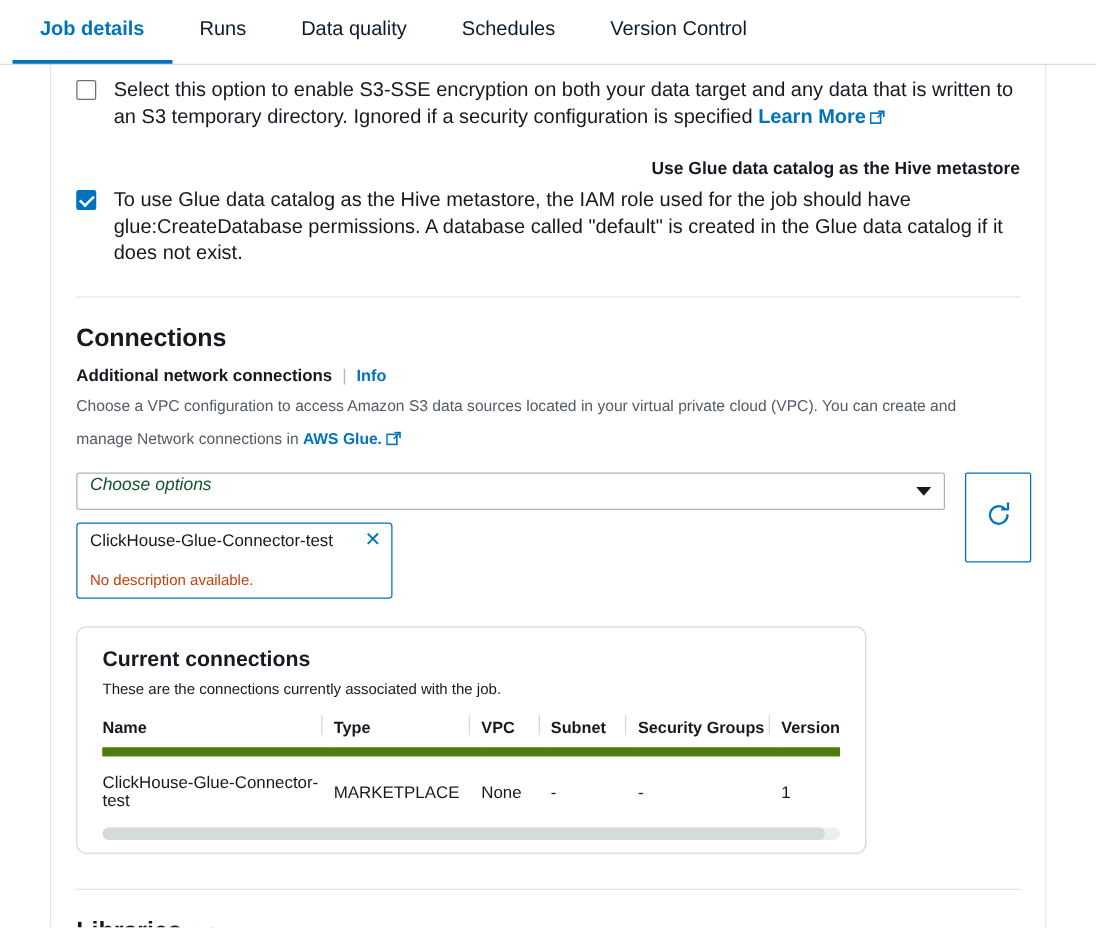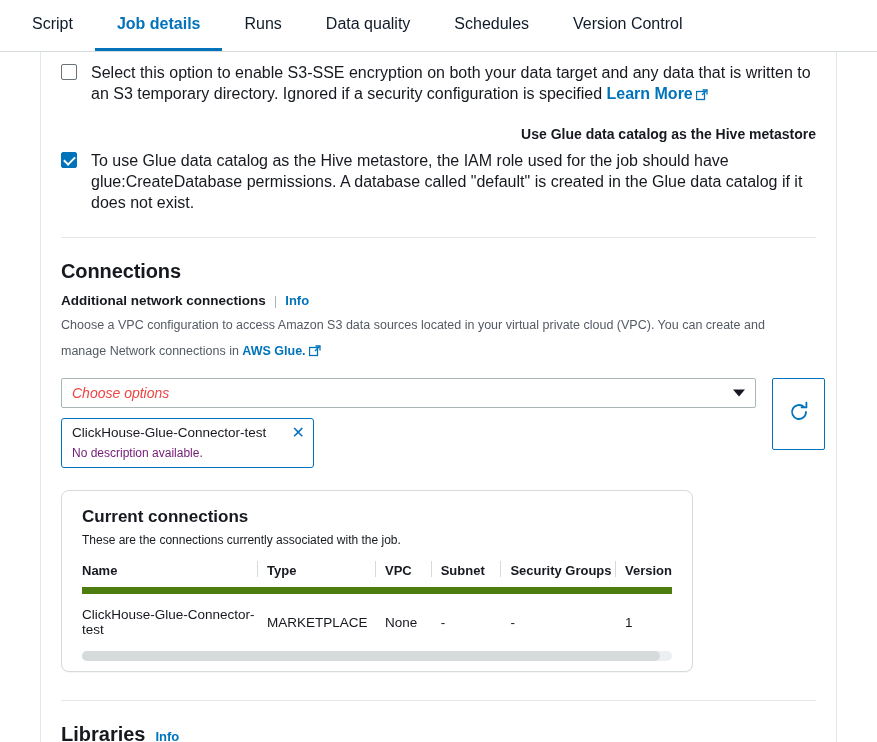--- a/index.html
+++ b/index.html
@@ -133,24 +133,24 @@
 
   
   .select-row { display: flex; align-items: flex-start; gap: 16px; margin-top: 12px; }
   .select {
     width: 695px;
     height: 30px;
     border: 1px solid #aab7b8;
     border-radius: 2px;
     background: #ffffff;
     display: flex;
-    align-items: center;
+    align-items: flex-start;
     padding: 0 10px;
     font-size: 14px;
-    color: #ef4444;
+    color: #14532d;
     font-style: italic;
     position: relative;
     cursor: pointer;
   }
   .caret {
     position: absolute;
     right: 10px;
     top: 50%;
     transform: translateY(-50%);
     width: 0; height: 0;
@@ -176,21 +176,21 @@
     border: 1px solid #0073bb;
     border-radius: 3px;
     background: #ffffff;
     padding: 6px 8px 7px 10px;
     display: flex;
     align-items: flex-start;
     justify-content: space-between;
   }
   .token-main { display: flex; flex-direction: column; }
   .token-title { font-size: 13.5px; color: #16191f; }
-  .token-sub { font-size: 12px; color: #701a75; margin-top: 6px; }
+  .token-sub { font-size: 12px; color: #c2410c; margin-top: 17px; }
   .token-x { color: #0073bb; font-size: 16px; line-height: 16px; margin-left: 8px; cursor: pointer; }
 
   
   .card {
     margin-top: 22px;
     width: 632px;
     border: 1px solid #d5dbdb;
     border-radius: 8px;
     background: #ffffff;
     padding: 16px 20px 10px 20px;
@@ -245,23 +245,20 @@
     border-radius: 2px;
     background: #ffffff;
   }
 </style>
 </head>
 <body>
 
 <div class="page">
 
   <div class="tabbar">
-    <div class="tab">
-        <span>Script</span>
-      </div>
     <div class="tab active">
         <span>Job details</span>
       </div>
     <div class="tab">
         <span>Runs</span>
       </div>
     <div class="tab">
         <span>Data quality</span>
       </div>
     <div class="tab">

